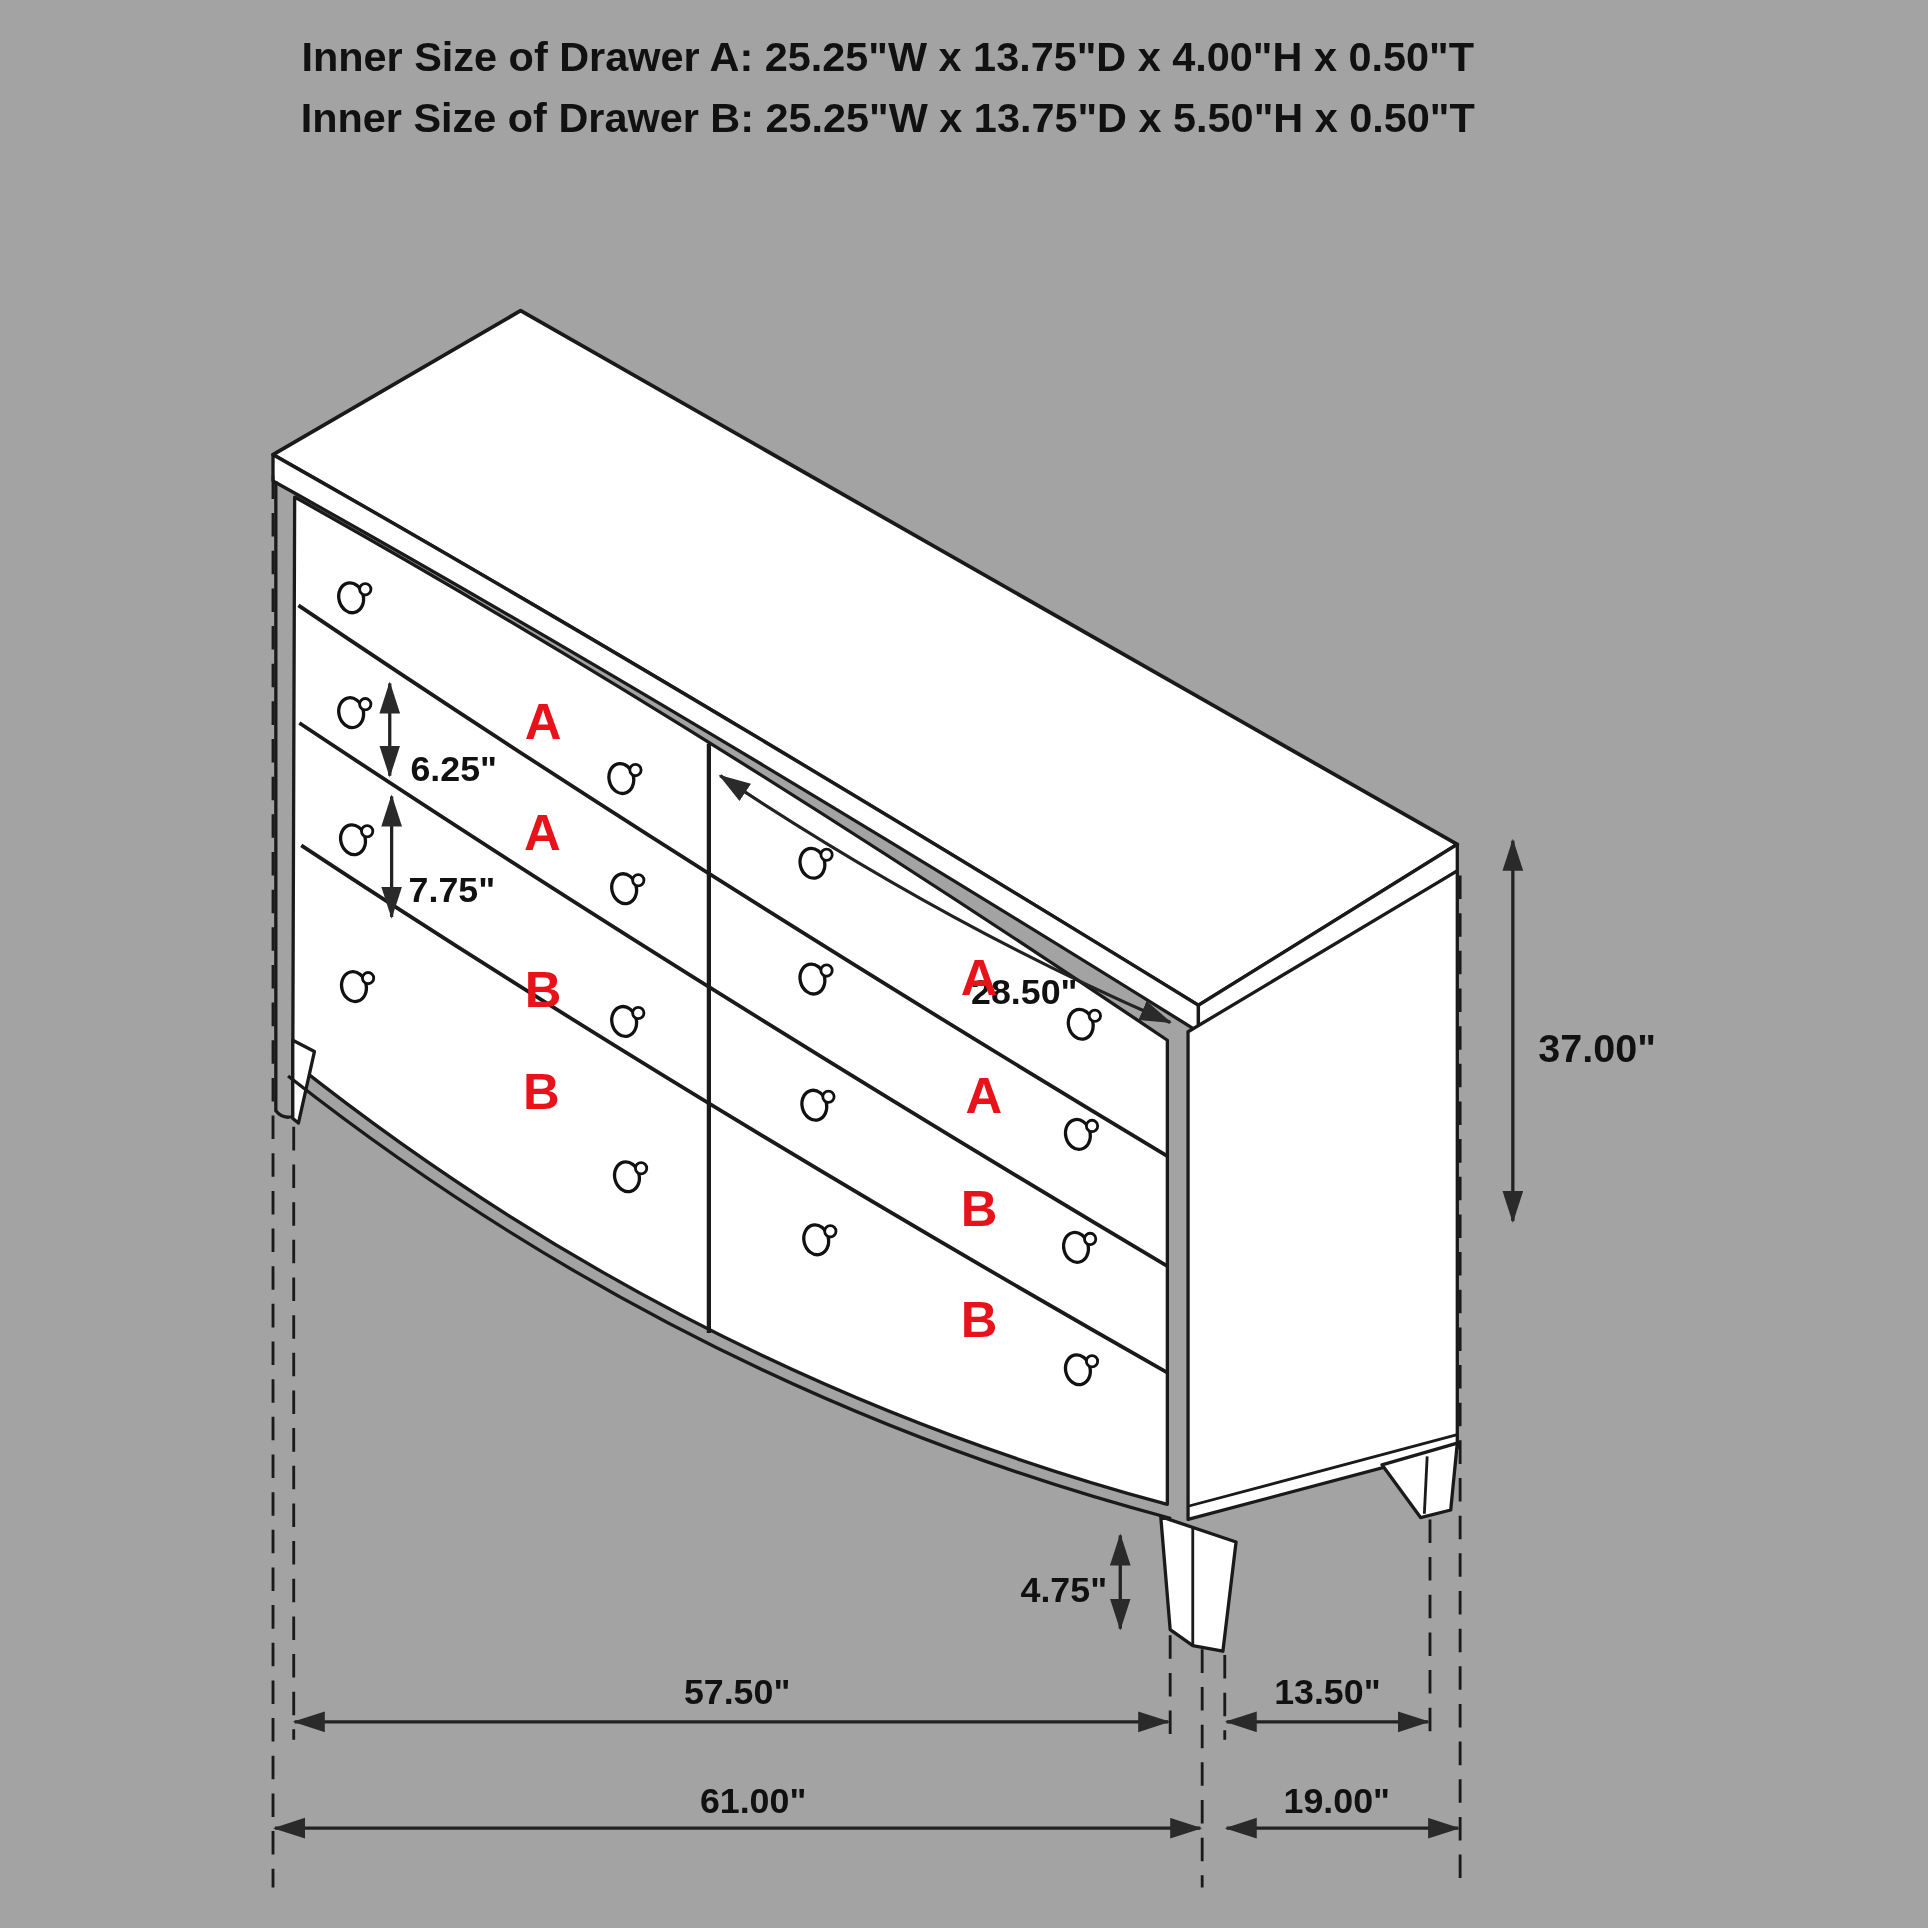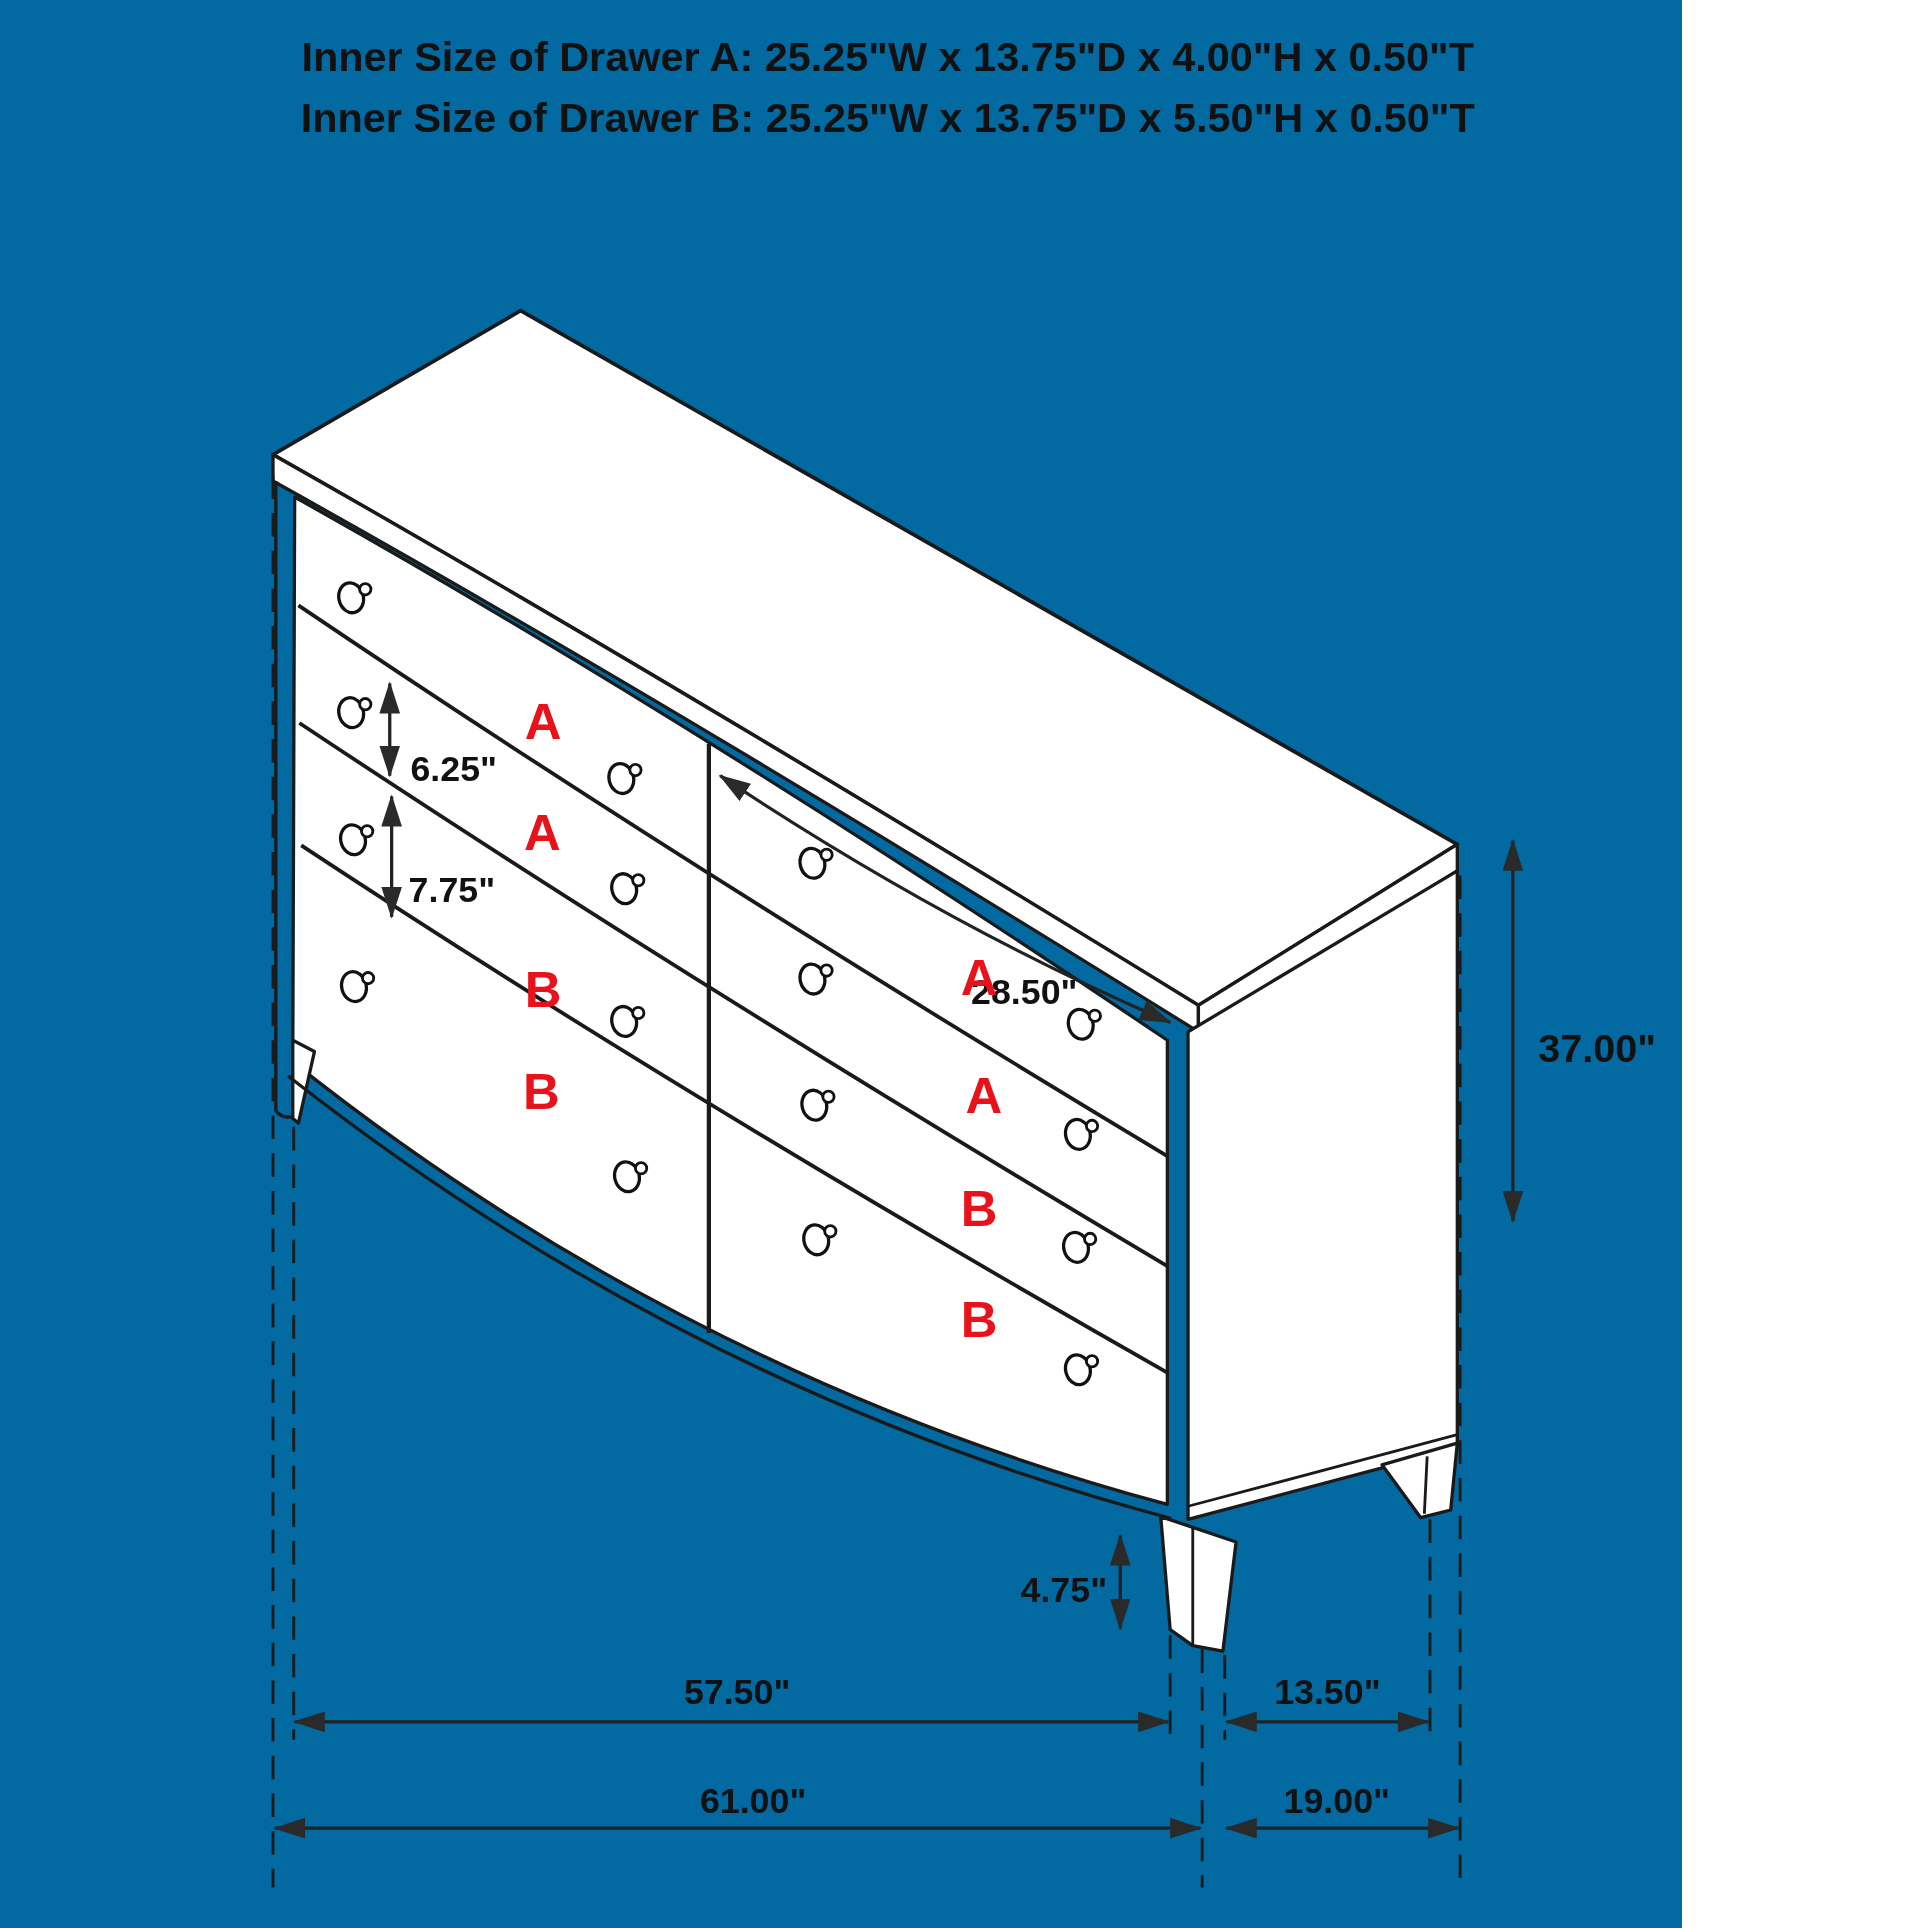--- a/index.html
+++ b/index.html
@@ -1,16 +1,16 @@
 <!DOCTYPE html>
 <html style="font-size:15px"><head>
 <meta charset="utf-8">
 <style>
   html,body{margin:0;padding:0;background:#fff;}
-  .stage{position:relative;width:1682px;height:1928px;background:#0369a1;overflow:hidden;}
+  .stage{position:relative;width:1928px;height:1928px;background:#a3a3a3;overflow:hidden;}
   svg{display:block;}
   text{font-family:"Liberation Sans","DejaVu Sans",sans-serif;font-weight:bold;fill:#111;}
   .t-title{font-size:44px;}
   .t-dim{font-size:38px;}
   .t-dim-lg{font-size:42px;}
   .t-red{font-size:54px;fill:#e8131a;}
   .ln{stroke:#1a1a1a;fill:none;}
   .face{fill:#ffffff;stroke:#1a1a1a;}
   .dimline{stroke:#222;stroke-width:3.5;fill:none;}
   .dash{stroke:#1a1a1a;stroke-width:3;fill:none;stroke-dasharray:25 15;}

